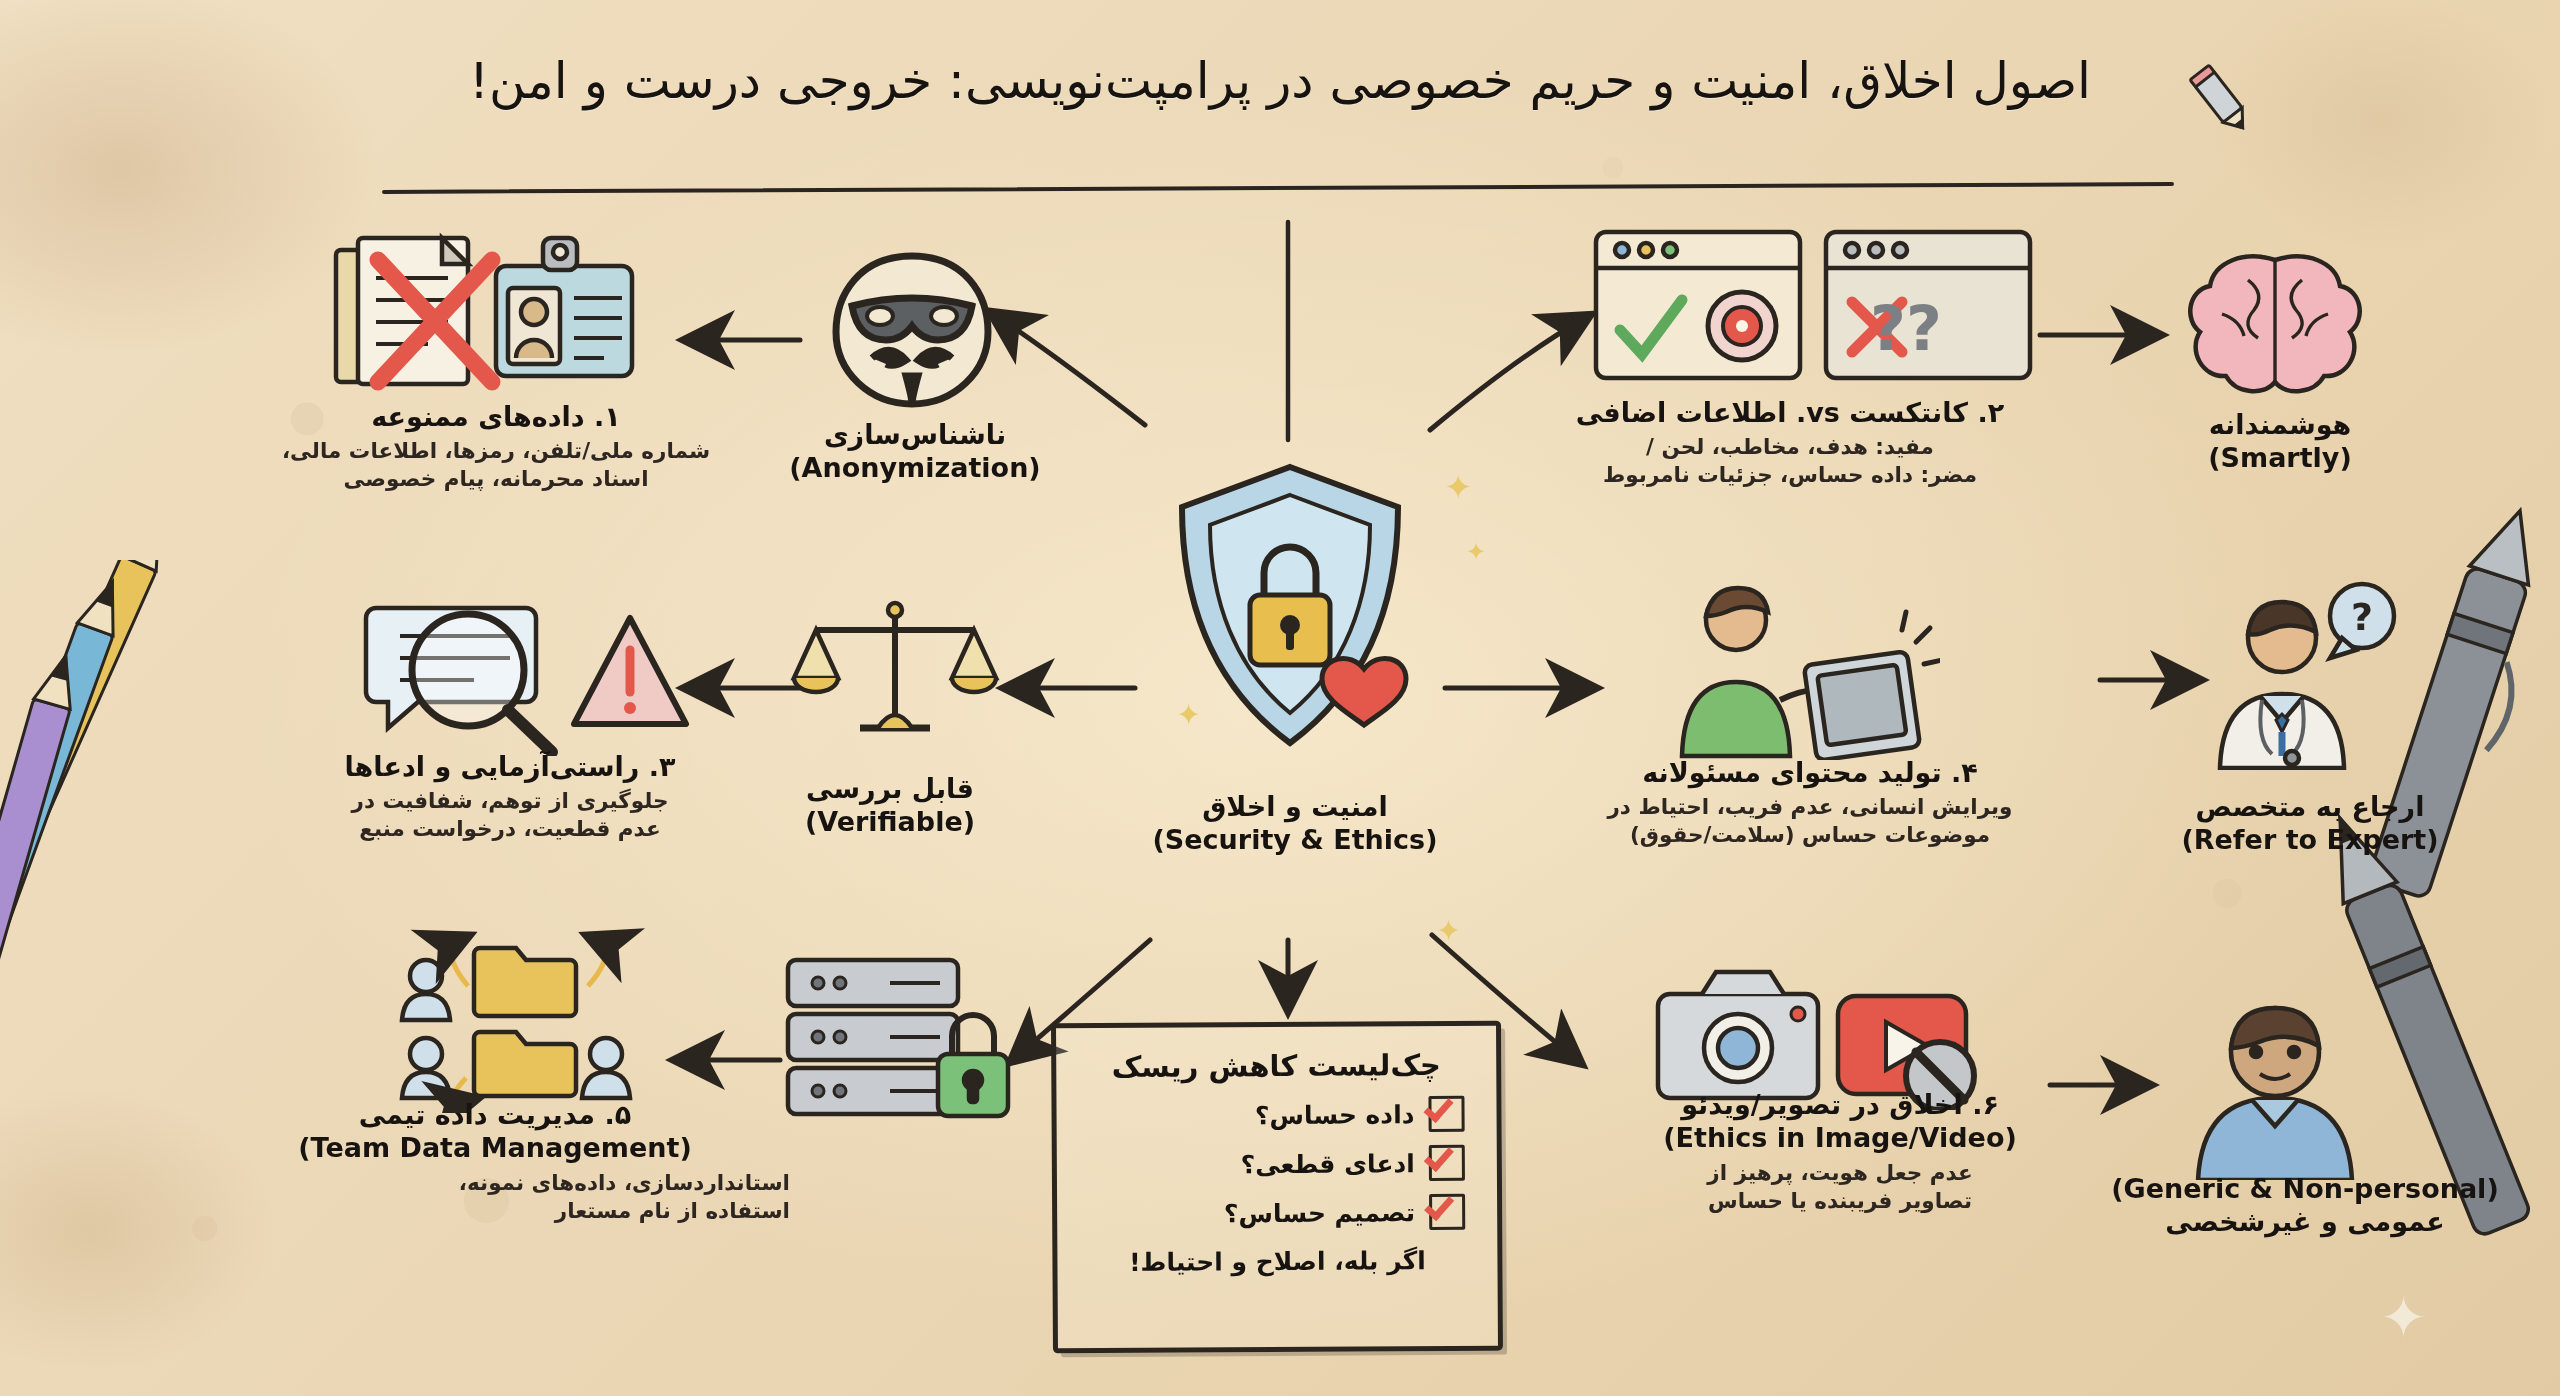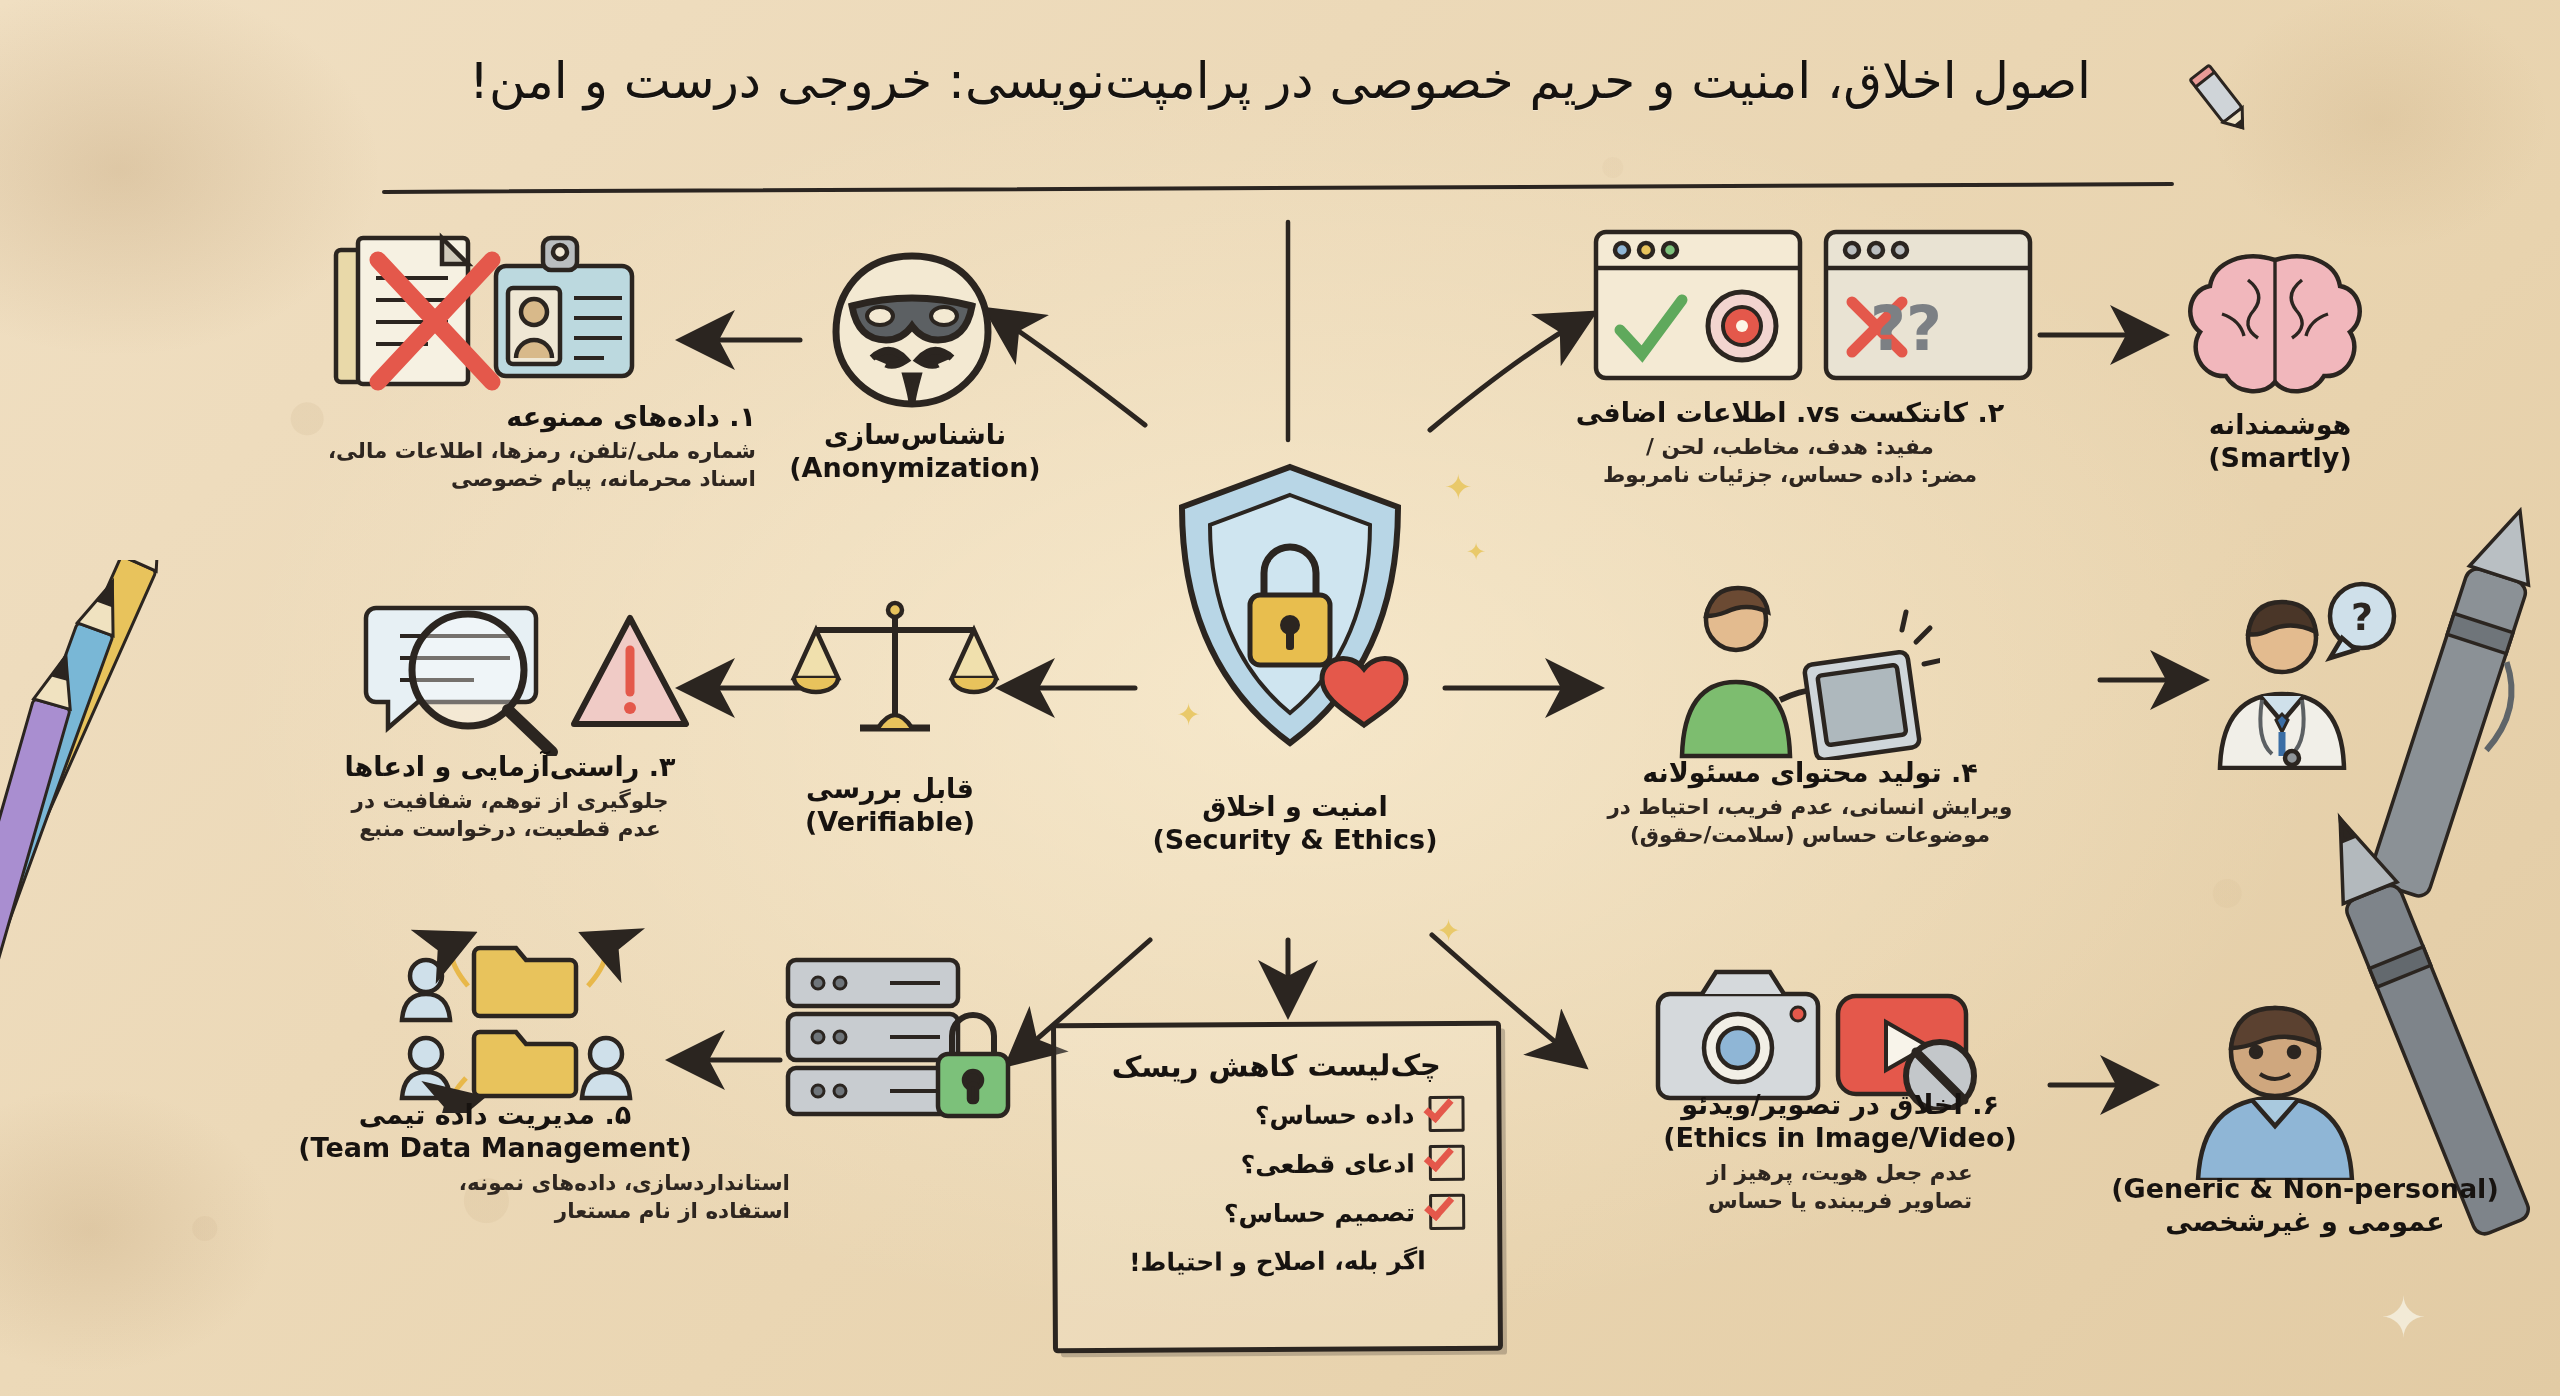--- a/index.html
+++ b/index.html
@@ -211,21 +211,21 @@
           <path d="M256 86 h48"></path>
           <path d="M256 106 h48"></path>
           <path d="M256 126 h30"></path>
         </g>
       <g stroke="#e4584b" stroke-width="17" stroke-linecap="round">
         <path d="M60 28 L174 150"></path>
           <path d="M174 28 L60 150"></path>
       </g>
     </g>
   </svg>
-  <div class="node" style="left:236px;top:400px;width:520px;text-align:right;">
+  <div class="node" style="left:236px;top:400px;width:520px;">
     <div class="n-title">۱. داده‌های ممنوعه</div>
     <div class="n-sub" style="white-space:pre-line;">شماره ملی/تلفن، رمزها، اطلاعات مالی،
 اسناد محرمانه، پیام خصوصی</div>
   </div>
 
   <svg class="abs" style="left:822px;top:250px;" width="180" height="160" viewBox="0 0 180 160">
     <g stroke="#2b2520" stroke-width="7" fill="none">
       <path d="M90 6 C142 6 166 44 166 82 C166 122 132 154 90 154 C48 154 14 122 14 82 C14 44 38 6 90 6 Z" fill="#f3e9d2"></path>
       <path d="M30 56 q60 -16 120 0 q-6 34 -34 34 q-16 0 -26 -14 q-10 14 -26 14 q-28 0 -34 -34 Z" fill="#5c6063"></path>
       <ellipse cx="58" cy="66" rx="13" ry="9" fill="#f3e9d2" stroke-width="4"></ellipse>
@@ -355,20 +355,24 @@
       <path d="M86 140 l6 12 l6 -12 l-6 -6 Z" fill="#3b6ea5" stroke-width="3"></path>
       <path d="M92 152 v24" stroke="#3b6ea5" stroke-width="7"></path>
       <path d="M72 120 q-6 40 10 54" stroke="#5c6063" stroke-width="4"></path>
       <path d="M112 120 q6 40 -10 54" stroke="#5c6063" stroke-width="4"></path>
       <circle cx="102" cy="178" r="7" fill="#8f9599"></circle>
       <circle cx="172" cy="36" r="32" fill="#cfe0ea"></circle>
       <path d="M152 58 l-12 20 l26 -8 Z" fill="#cfe0ea"></path>
       <text x="172" y="50" font-size="38" font-weight="bold" fill="#2b2520" stroke="none" text-anchor="middle" font-family="DejaVu Sans">?</text>
     </g>
   </svg>
+  <div class="node" style="left:2110px;top:790px;width:400px;">
+    <div class="n-title">ارجاع به متخصص</div>
+    <div class="n-title en">(Refer to Expert)</div>
+  </div>
 
   <svg class="abs" style="left:360px;top:928px;" width="320" height="185" viewBox="0 0 320 185">
     <g stroke="#2b2520" stroke-width="4.5" fill="none">
       <circle cx="66" cy="48" r="16" fill="#cfe0ea"></circle>
       <path d="M42 92 q2 -26 24 -26 q22 0 24 26 Z" fill="#cfe0ea"></path>
       <circle cx="66" cy="126" r="16" fill="#cfe0ea"></circle>
       <path d="M42 170 q2 -26 24 -26 q22 0 24 26 Z" fill="#cfe0ea"></path>
       <circle cx="246" cy="126" r="16" fill="#cfe0ea"></circle>
       <path d="M222 170 q2 -26 24 -26 q22 0 24 26 Z" fill="#cfe0ea"></path>
       <path d="M120 20 h36 l10 12 h44 a6 6 0 0 1 6 6 v44 a6 6 0 0 1 -6 6 h-90 a6 6 0 0 1 -6 -6 v-56 a6 6 0 0 1 6 -6 Z" fill="#e8c35c"></path>

